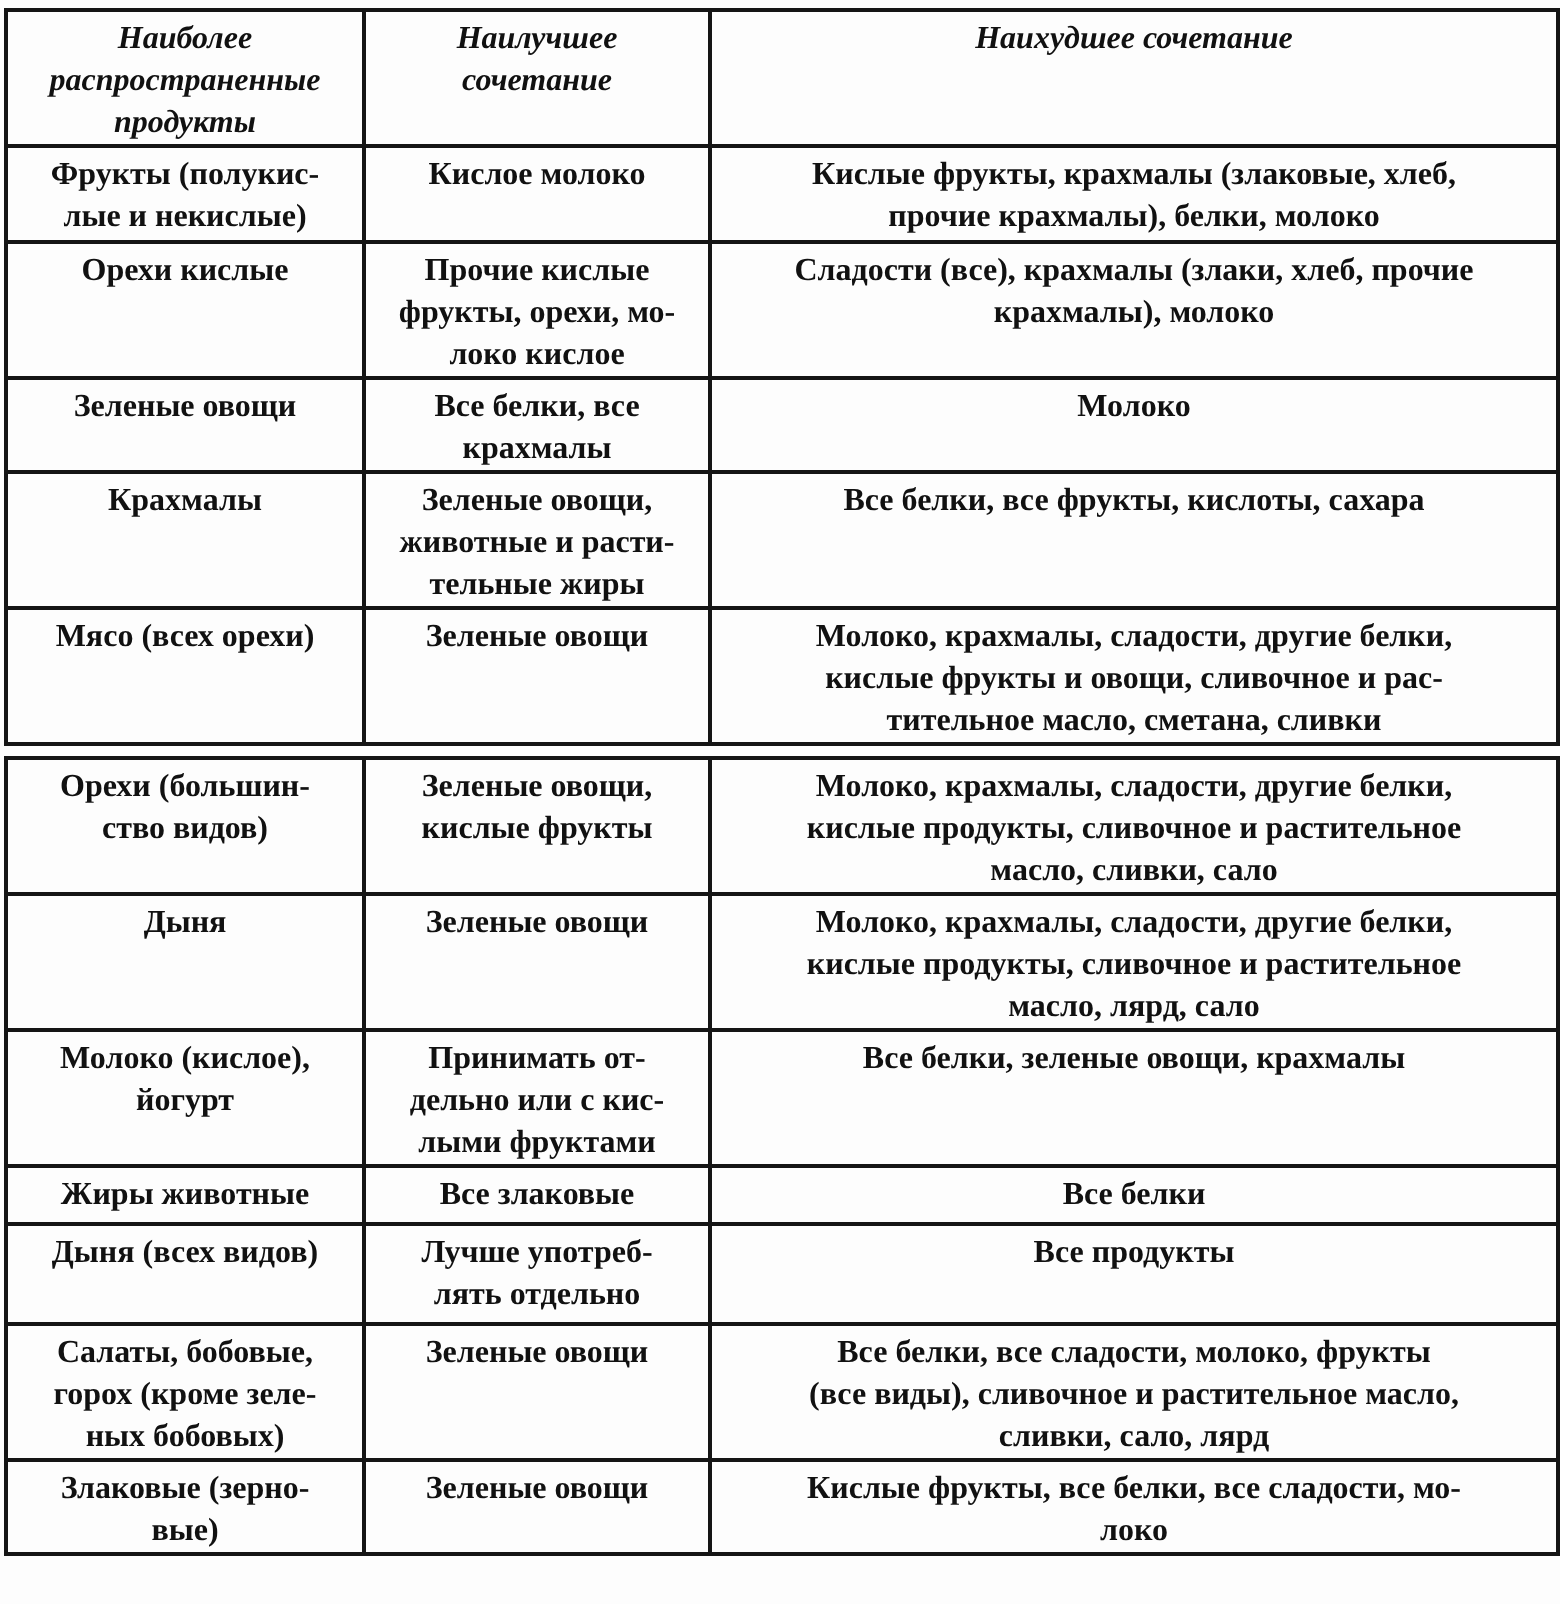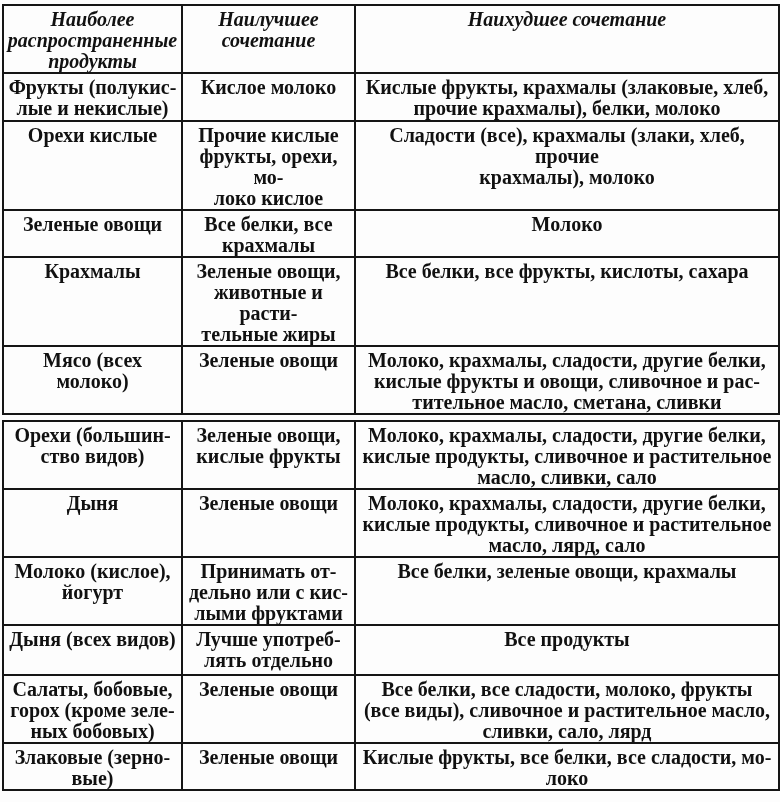--- a/index.html
+++ b/index.html
@@ -25,21 +25,21 @@
   table.food-table.part2 {
     margin-top: 5px;
   }
   .food-table th,
   .food-table td {
     border: 2px solid #151515;
     vertical-align: top;
     text-align: center;
     white-space: pre-line;
     font-weight: bold;
-    font-size: 20px;
+    font-size: 16px;
     line-height: 21px;
     padding: 3px 2px 0 2px;
     overflow: hidden;
   }
   .food-table th {
     font-style: italic;
     font-weight: bold;
   }
   col.c-product { width: 179px; }
   col.c-best    { width: 173px; }
@@ -89,21 +89,21 @@
         <td>Молоко</td>
       </tr>
       <tr style="height:68px;">
         <td>Крахмалы</td>
         <td>Зеленые овощи,
 животные и расти-
 тельные жиры</td>
         <td>Все белки, все фрукты, кислоты, сахара</td>
       </tr>
       <tr style="height:62px;">
-        <td>Мясо (всех молоко)</td>
+        <td>Мясо (всех орехи)</td>
         <td>Зеленые овощи</td>
         <td>Молоко, крахмалы, сладости, другие белки,
 кислые фрукты и овощи, сливочное и рас-
 тительное масло, сметана, сливки</td>
       </tr>
     </tbody>
   </table>
 
   <table class="food-table part2">
     <colgroup>
@@ -129,20 +129,25 @@
 масло, лярд, сало</td>
       </tr>
       <tr style="height:68px;margin-top:12px;">
         <td>Молоко (кислое),
 йогурт</td>
         <td>Принимать от-
 дельно или с кис-
 лыми фруктами</td>
         <td>Все белки, зеленые овощи, крахмалы</td>
       </tr>
+      <tr style="height:29px;">
+        <td>Жиры животные</td>
+        <td>Все злаковые</td>
+        <td>Все белки</td>
+      </tr>
       <tr style="height:50px;padding-left:40px;">
         <td>Дыня (всех видов)</td>
         <td>Лучше употреб-
 лять отдельно</td>
         <td>Все продукты</td>
       </tr>
       <tr style="height:68px;">
         <td>Салаты, бобовые,
 горох (кроме зеле-
 ных бобовых)</td>

